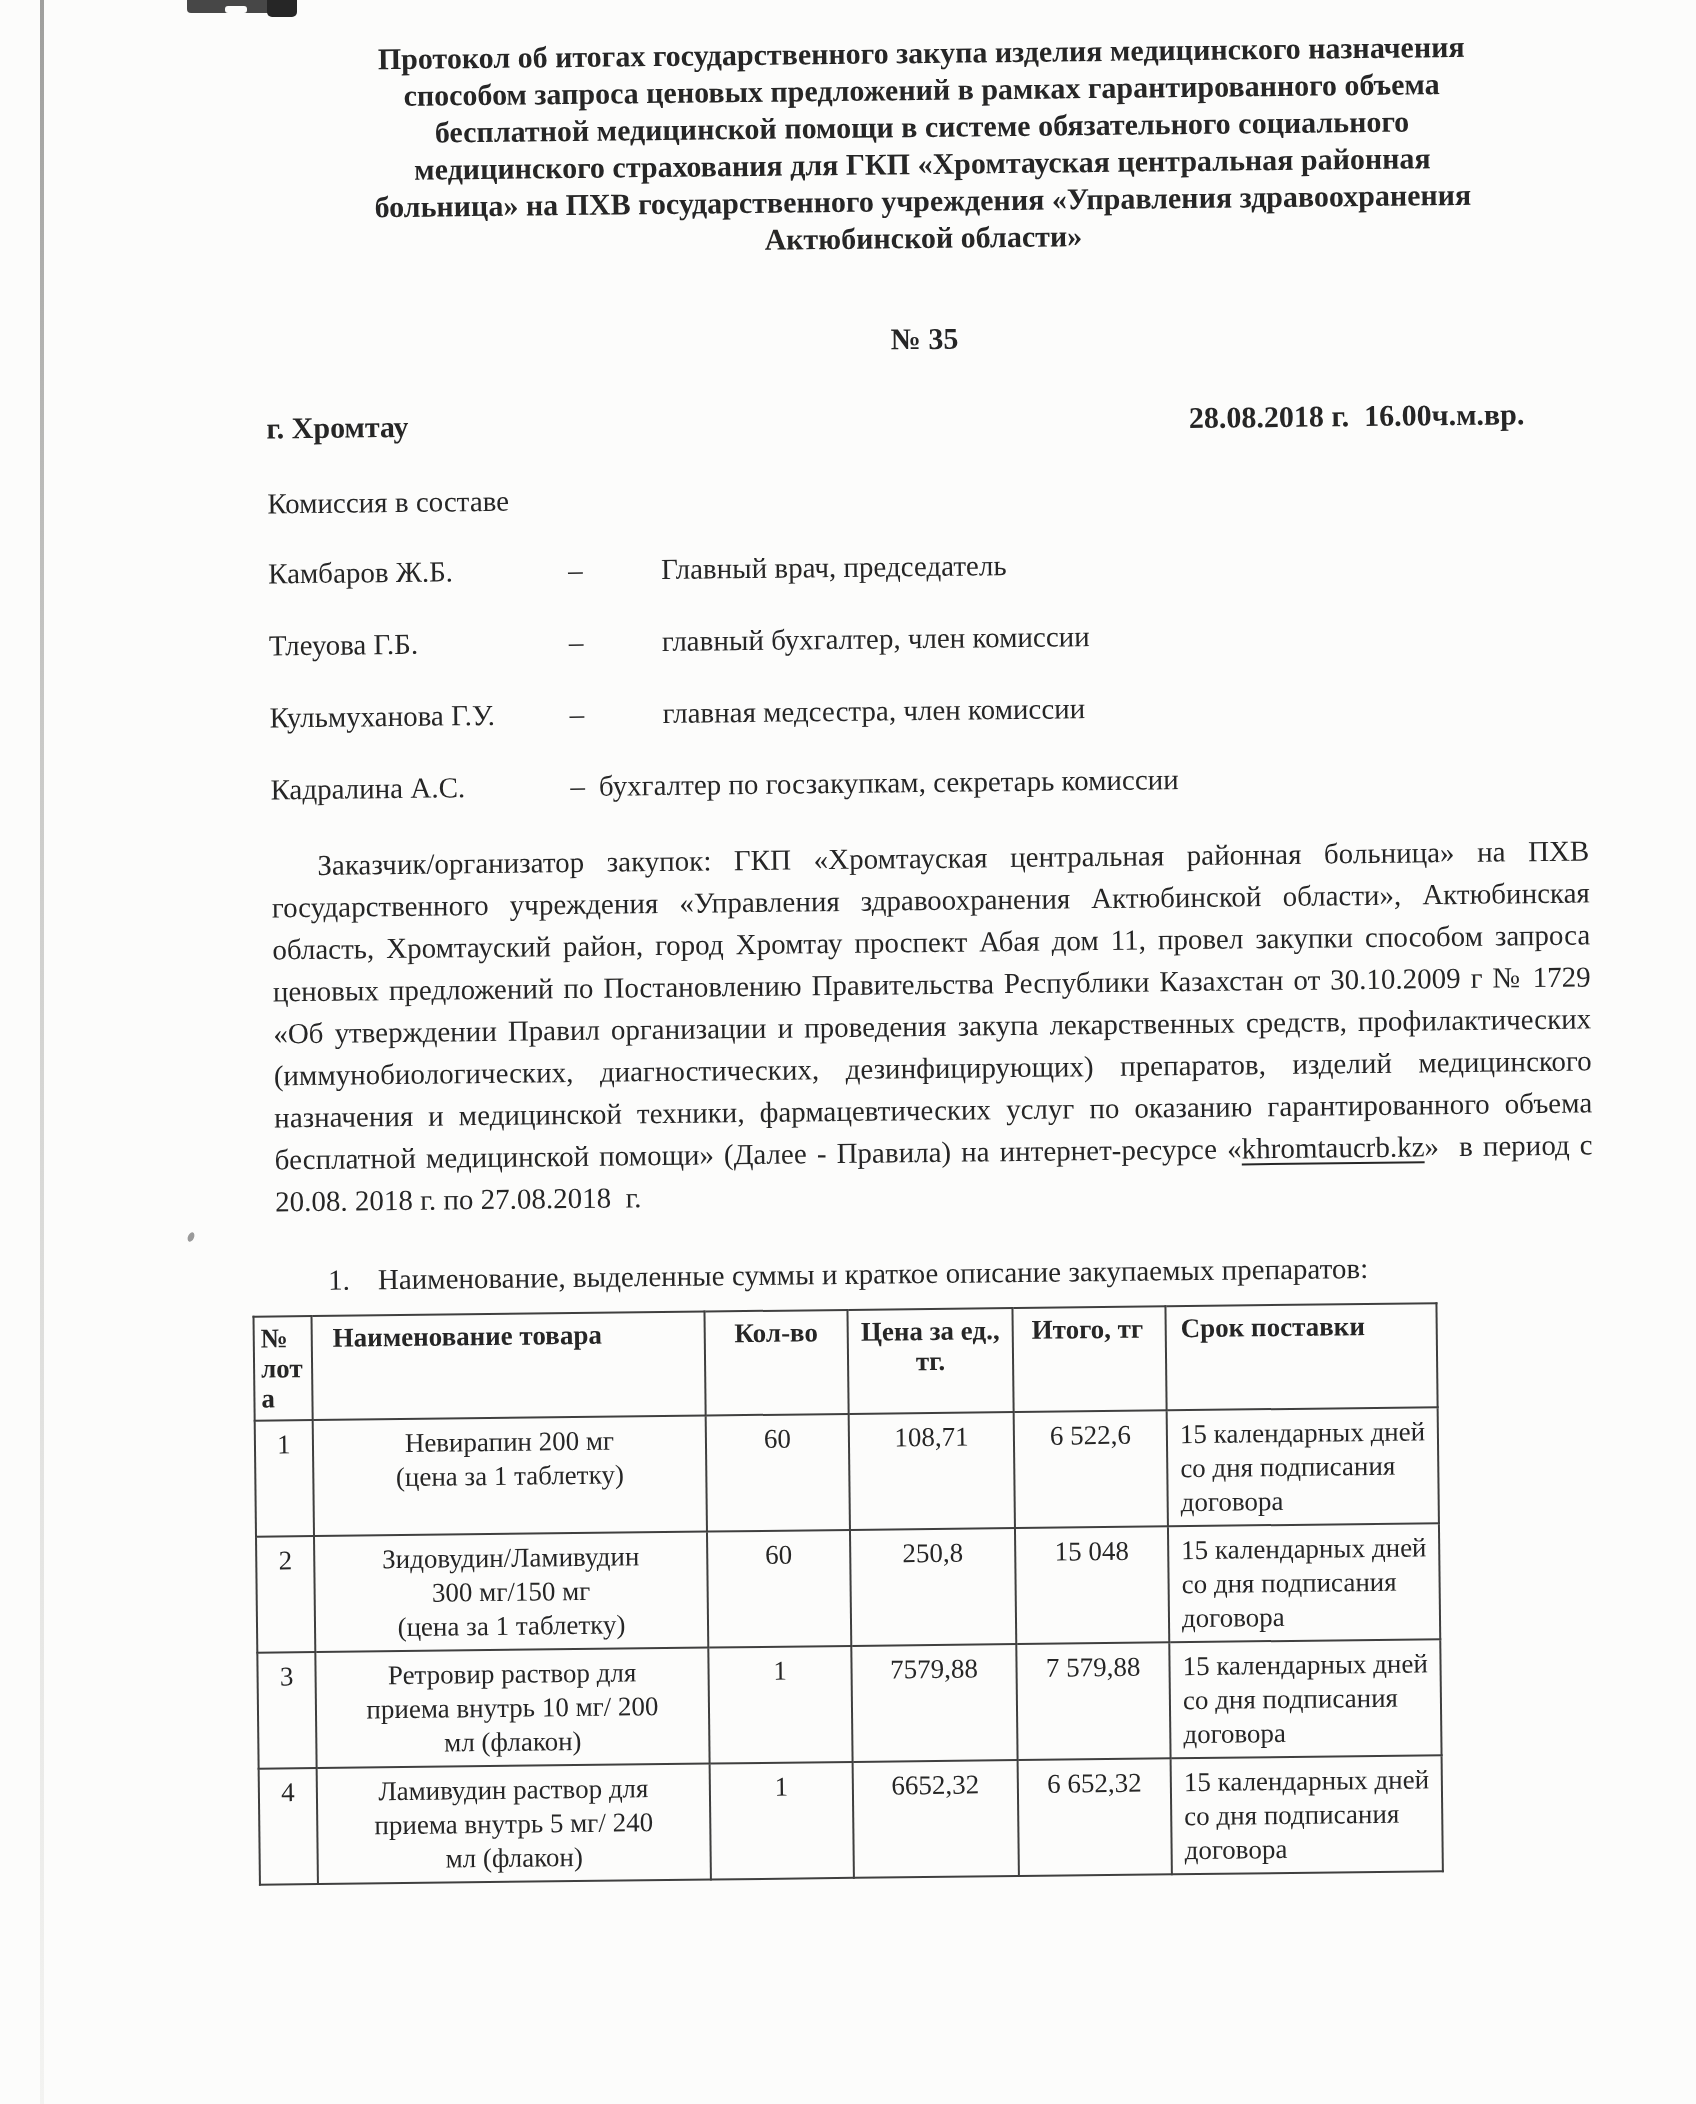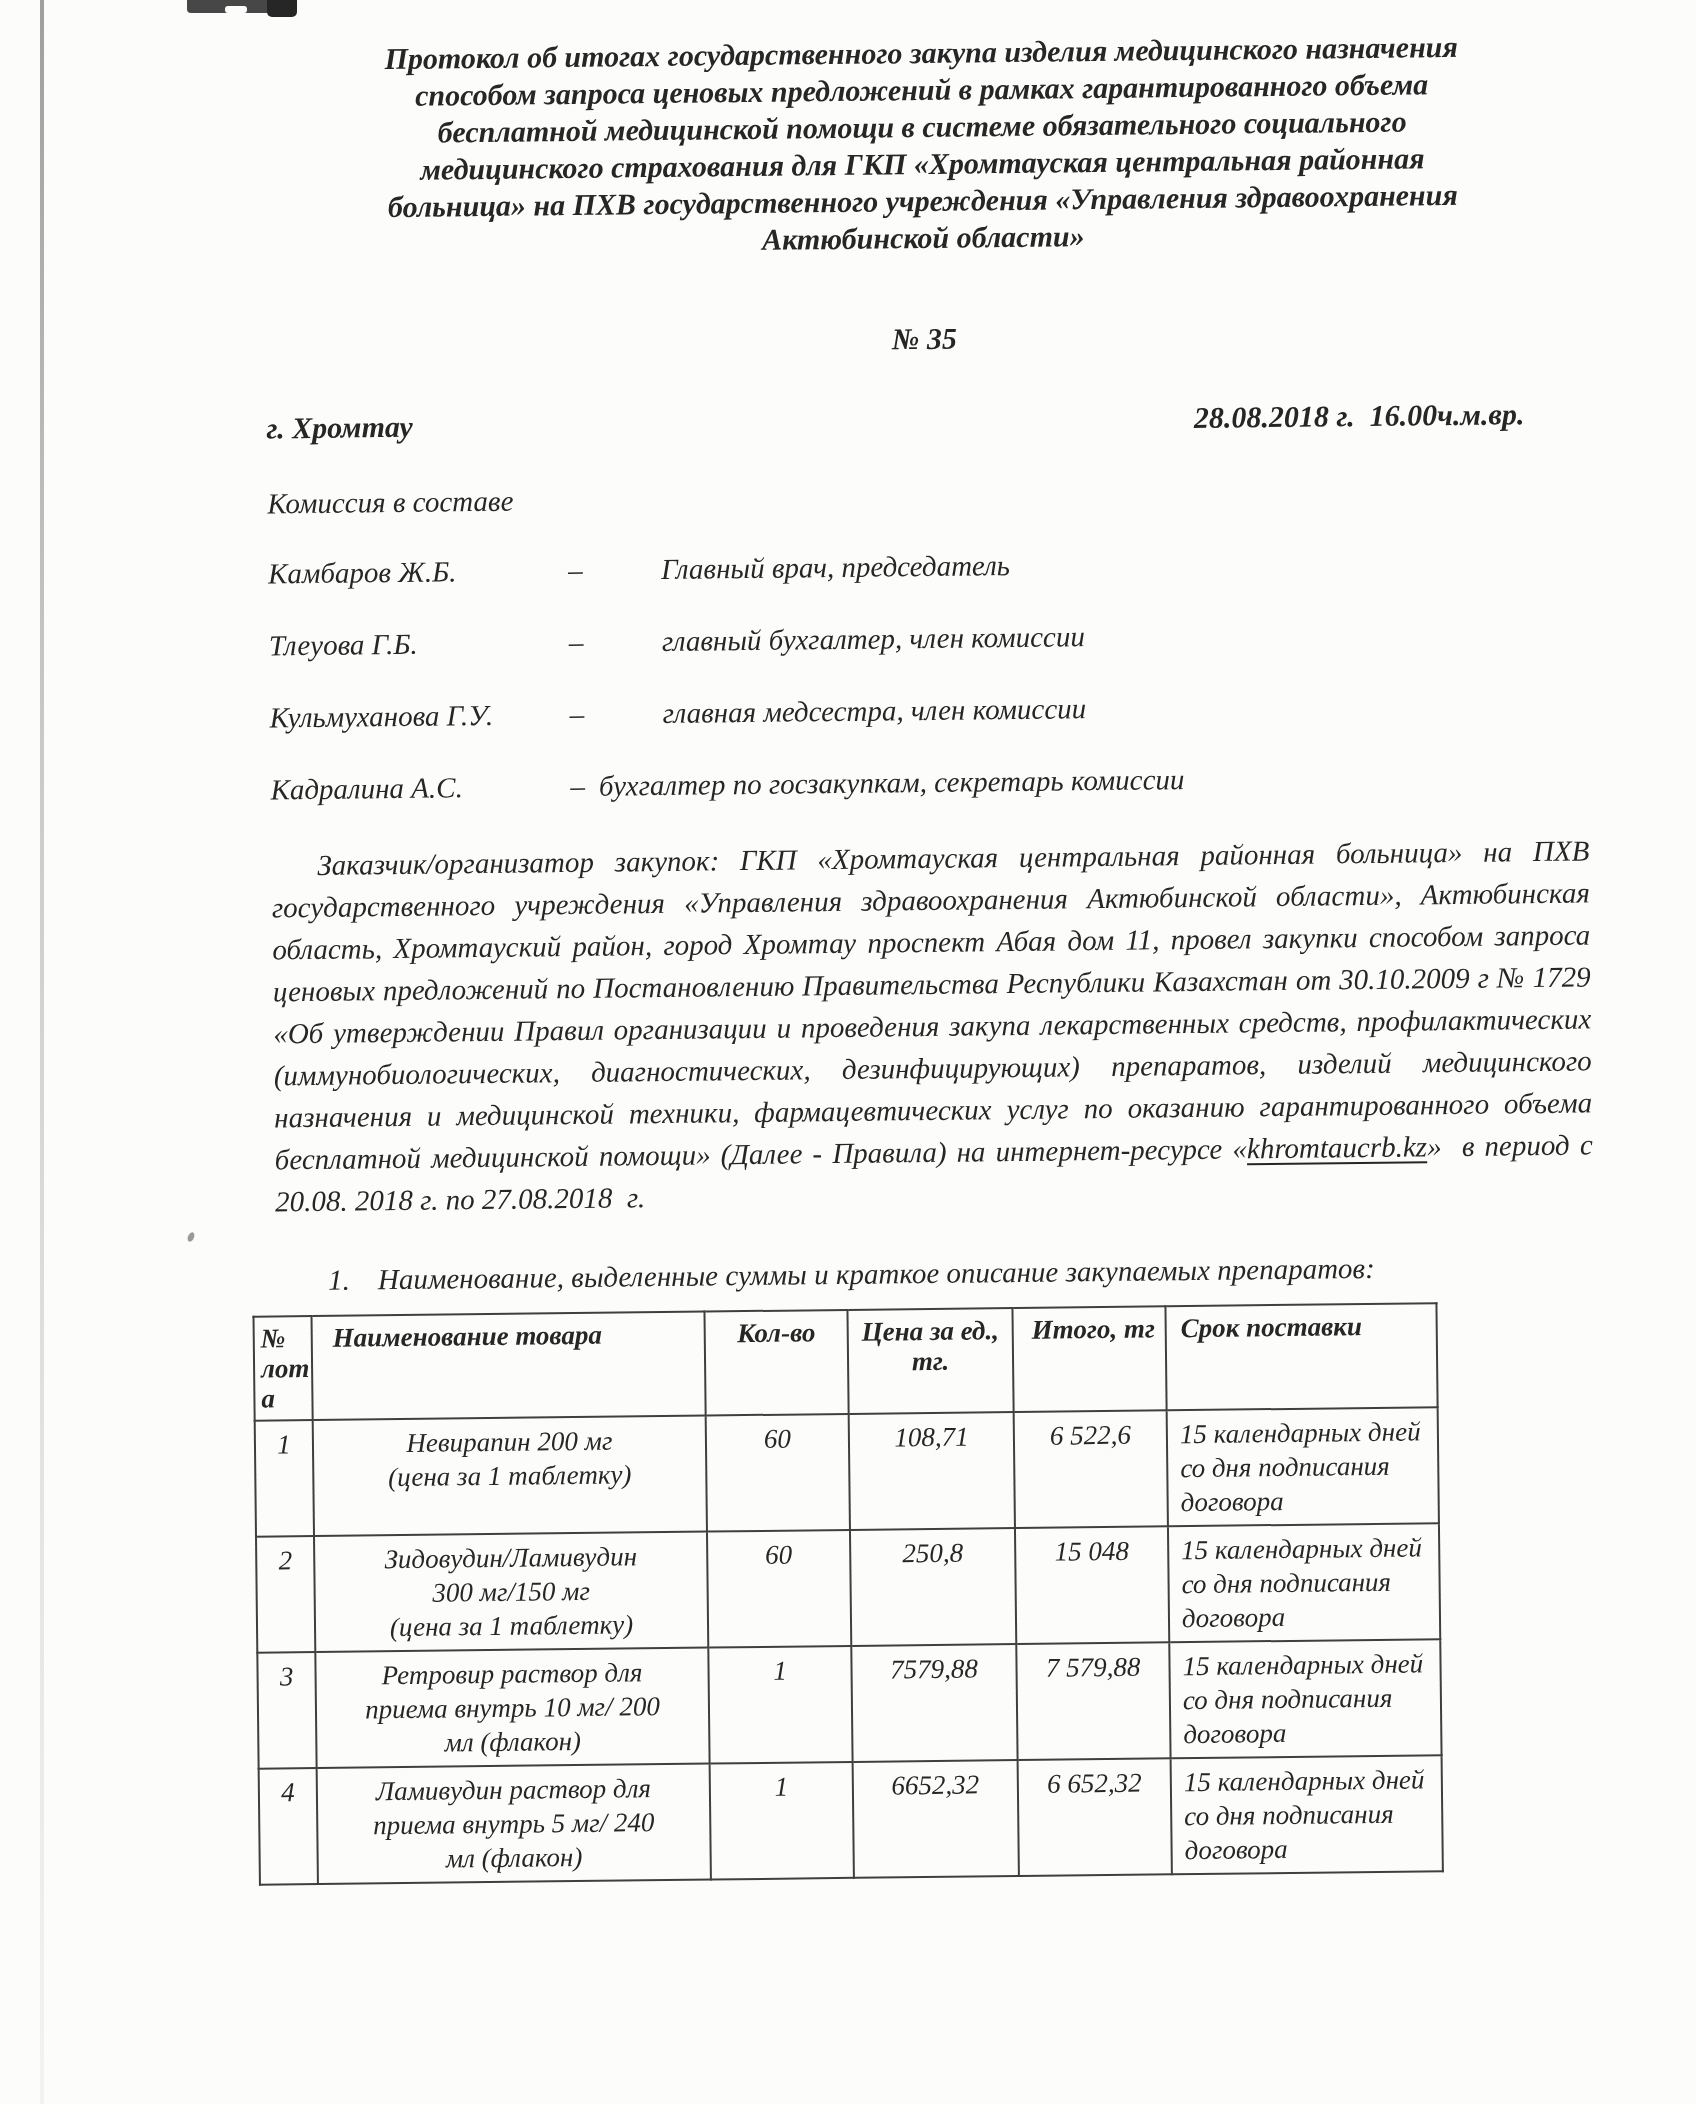--- a/index.html
+++ b/index.html
@@ -3,21 +3,20 @@
 <meta charset="utf-8">
 <style>
   html,body { margin:0; padding:0; background:#e9e9e7; }
   .page {
     position:relative;
     width:1696px; height:2104px;
     background:#fcfcfb;
     overflow:hidden;
     font-family:"Liberation Serif","DejaVu Serif",serif;
     color:#262626;
-    font-style:italic;
   }
   
   .scan-edge-line {
     position:absolute; left:40px; top:0; width:4px; height:100%;
     background:linear-gradient(#9f9f9d,#c9c9c7 35%,#e3e3e1 70%,#f3f3f1);
   }
   .scan-blob {
     position:absolute; left:187px; top:0; width:106px; height:13px;
     background:#474747; border-radius:0 0 7px 4px;
   }

